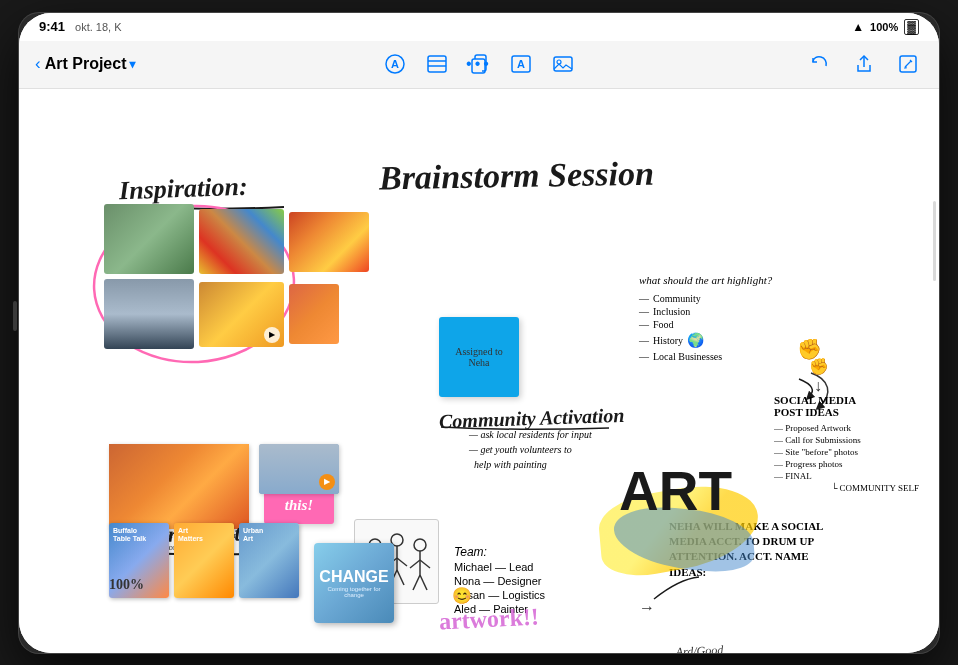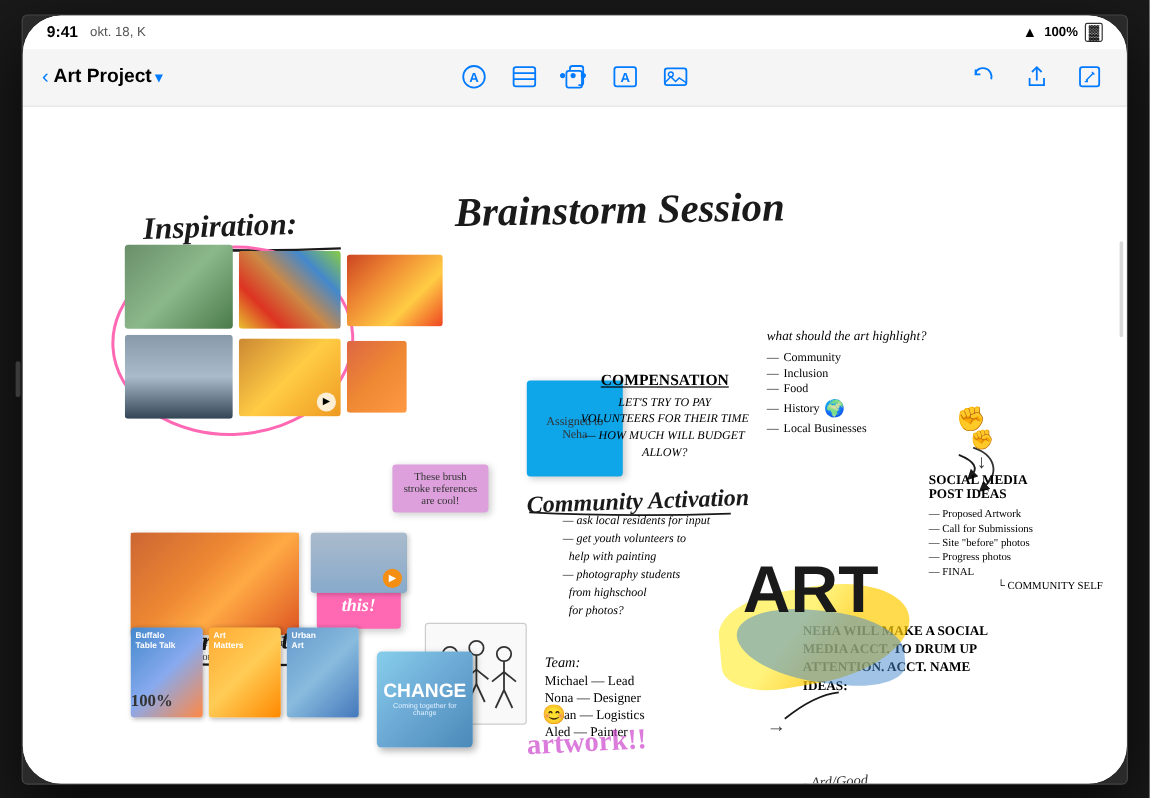--- a/index.html
+++ b/index.html
@@ -10,21 +10,21 @@
       display: flex;
       align-items: center;
       justify-content: center;
       font-family: -apple-system, BlinkMacSystemFont, 'Helvetica Neue', sans-serif;
       overflow: hidden;
     }
     .ipad-frame {
       width: 920px;
       height: 640px;
       background: #2a2a2a;
-      border-radius: 4px;
+      border-radius: 20px;
       padding: 0;
       position: relative;
       box-shadow: 0 0 0 1px #444, 0 20px 60px rgba(0,0,0,0.8);
     }
     .ipad-screen {
       width: 100%;
       height: 100%;
       background: #fff;
       border-radius: 32px;
       overflow: hidden;
@@ -268,21 +268,21 @@
     .social-item::before {
       content: '— ';
     }
     
     .team-box {
       position: absolute;
       top: 455px; left: 435px;
       width: 190px;
     }
     .team-item {
-      font-family: Liberation Serif, serif;
+      font-family: Liberation Sans, sans-serif;
       font-size: 11px;
       padding: 1px 0;
     }
     
     .neha-box {
       position: absolute;
       top: 430px; left: 650px;
       width: 170px;
     }
     .neha-text {
@@ -638,24 +638,20 @@
         <div class="photo-item photo-6">
           <div style="width:100%;height:100%;background:linear-gradient(135deg,#dd6644,#ee8833,#ff9944);"></div>
         </div>
       </div>
 
       <div class="sticky-note sticky-yellow-1">
         <span style="white-space:pre;">Assigned to
 Neha</span>
       </div>
 
-      <div class="compensation-box">
-        <div class="compensation-title">COMPENSATION</div>
-        <div class="compensation-text">LET'S TRY TO PAY VOLUNTEERS FOR THEIR TIME — HOW MUCH WILL BUDGET ALLOW?</div>
-      </div>
 
       <div class="highlight-box">
         <div class="highlight-title">what should the art highlight?</div>
         <div class="highlight-item">Community</div>
         <div class="highlight-item">Inclusion</div>
         <div class="highlight-item">Food</div>
         <div class="highlight-item">History 
           <span style="font-size:14px;margin-left:4px;">🌍</span>
         </div>
         <div class="highlight-item">Local Businesses</div>
@@ -669,29 +665,25 @@
       <div class="social-box">
         <div class="social-title">SOCIAL MEDIA<br>POST IDEAS</div>
         <div class="social-item">Proposed Artwork</div>
         <div class="social-item">Call for Submissions</div>
         <div class="social-item">Site "before" photos</div>
         <div class="social-item">Progress photos</div>
         <div class="social-item">FINAL</div>
         <div style="font-family:'Comic Sans MS',cursive;font-size:9px;padding:1px 0;margin-left:12px;text-align:right;">└ COMMUNITY SELF</div>
       </div>
 
-      <div class="sticky-note sticky-purple">
-        <span>These brush stroke references are cool!</span>
-      </div>
 
       <div class="hw-text hw-community">Community Activation</div>
       <div class="community-activation">
         <div class="ca-item">— ask local residents for input</div>
         <div class="ca-item">— get youth volunteers to<br>&nbsp;&nbsp;help with painting</div>
-        <div class="ca-item">— photography students<br>&nbsp;&nbsp;from highschool<br>&nbsp;&nbsp;for photos?</div>
       </div>
 
       <div class="yellow-brushstroke"></div>
       <div class="blue-brushstroke"></div>
 
       <div class="art-project-big">
         <div class="art-big">ART</div>
       </div>
 
       <div class="sticky-note sticky-pink">

